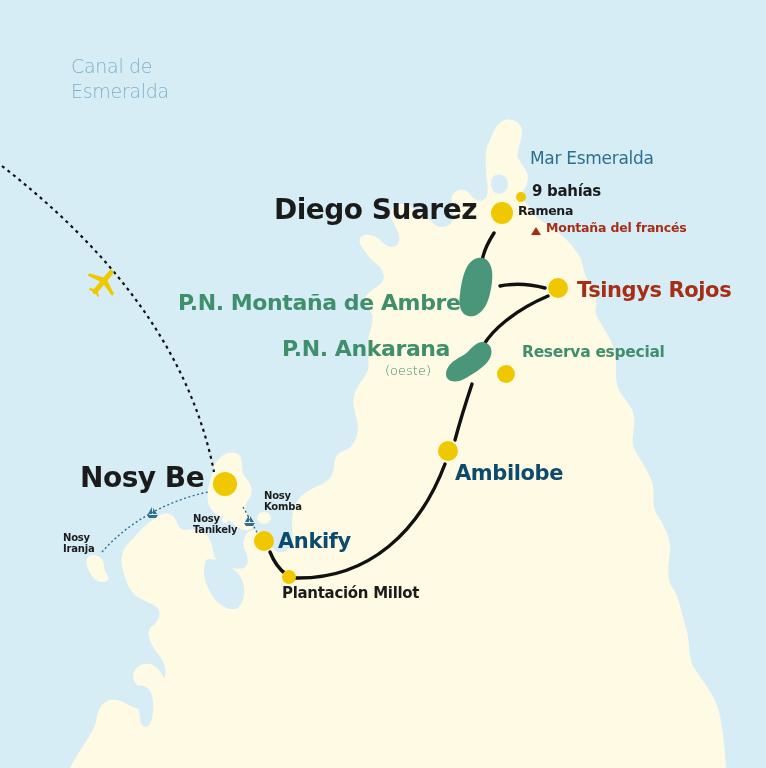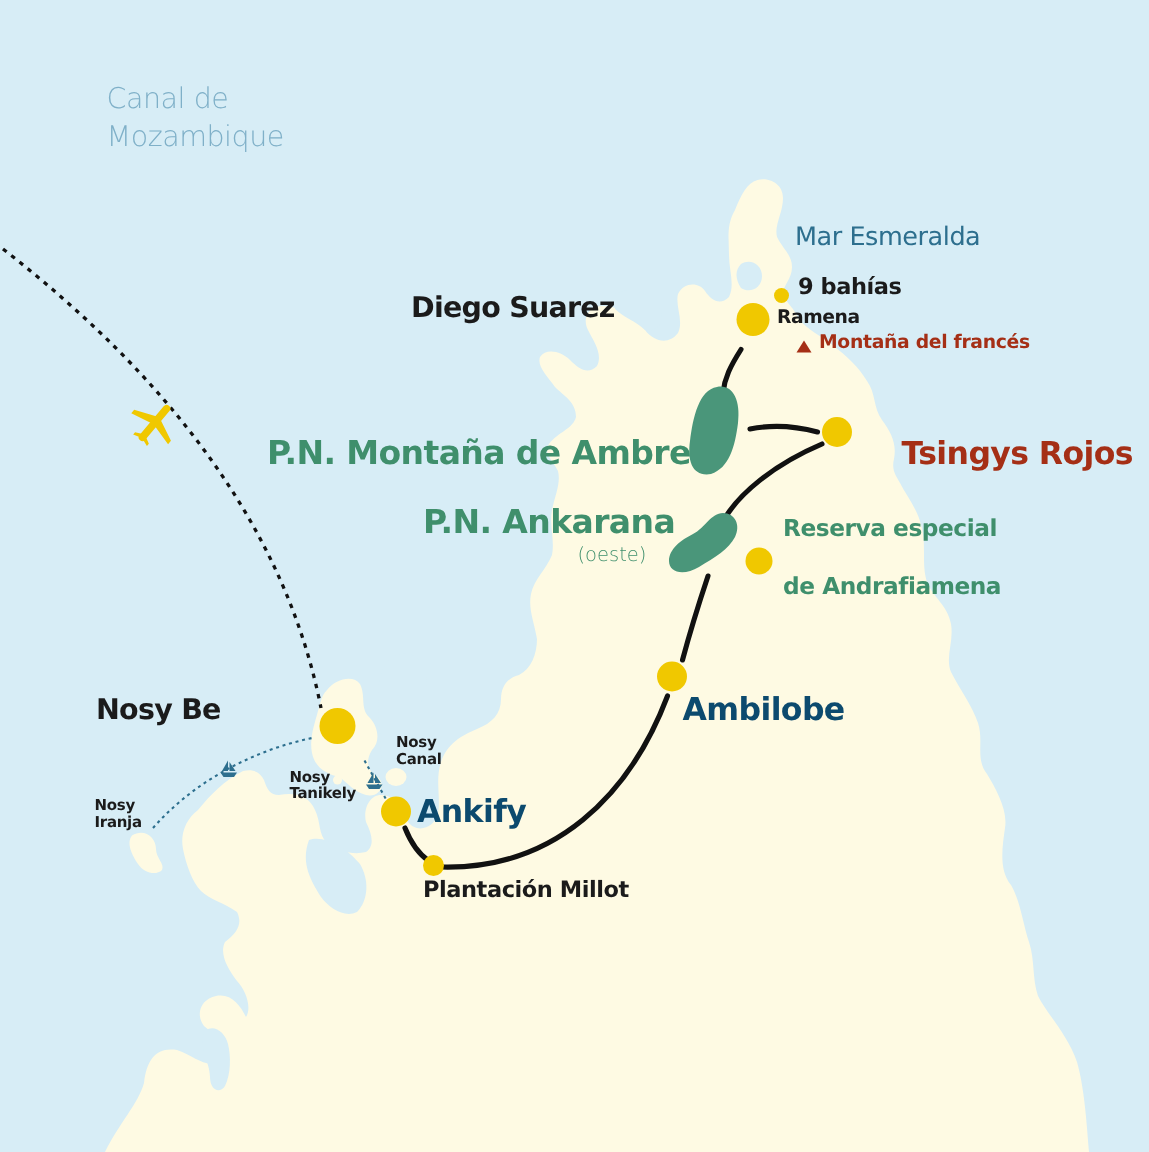--- a/index.html
+++ b/index.html
@@ -2,21 +2,21 @@
 <html><head>
 <meta charset="utf-8">
 <style>
   html, body { margin: 0; padding: 0; }
   body { width: 766px; height: 768px; overflow: hidden; background: #d7edf6; font-family: "DejaVu Sans", sans-serif; }
   #map { position: relative; width: 766px; height: 768px; text-decoration: underline; }
   #map svg { position: absolute; left: 0; top: 0; }
   .lbl { position: absolute; white-space: nowrap; line-height: 1; }
   .sea { color: #7fb0c8; font-family: "DejaVu Sans", sans-serif; font-weight: 300; font-size: 19px; letter-spacing: -0.3px; }
   .sea2 { color: #2d6f8e; font-size: 17px; letter-spacing: -0.3px; }
-  .big { color: #1b1b1b; font-weight: 700; font-size: 19px; letter-spacing: -0.5px; }
+  .big { color: #1b1b1b; font-weight: 700; font-size: 28px; letter-spacing: -0.5px; }
   .mid { color: #0c4a6e; font-weight: 700; font-size: 21px; letter-spacing: -0.4px; }
   .sm { color: #1b1b1b; font-weight: 700; font-size: 15px; letter-spacing: -0.3px; }
   .xs { color: #1b1b1b; font-weight: 700; font-size: 12.5px; letter-spacing: -0.3px; }
   .xxs { color: #1b1b1b; font-weight: 700; font-size: 10px; letter-spacing: -0.2px; line-height: 1.05; }
   .green { color: #3f8f6c; font-weight: 700; }
   .green-lg { font-size: 22px; letter-spacing: -0.4px; }
   .green-md { font-size: 15.5px; letter-spacing: -0.3px; line-height: 1.05; }
   .green-light { color: #3f8f6c; font-weight: 300; font-size: 13px; }
   .red { color: #a52f16; font-weight: 700; }
   .red-lg { font-size: 21px; letter-spacing: -0.4px; }
@@ -169,38 +169,37 @@
       <path d="M -5 2 L 6 2 L 4 5 L -3 5 Z"></path>
     </g>
     <g transform="translate(249,521)" fill="#2d6f8e">
       <polygon points="0,-6 0,1 -4,1"></polygon>
         <polygon points="1,-5 1,1 5,1"></polygon>
       <path d="M -5 2 L 6 2 L 4 5 L -3 5 Z"></path>
     </g>
   </svg>
 
   <div class="lbl sea" style="left:71px;top:57px;">Canal de</div>
-  <div class="lbl sea" style="left:71px;top:82px;">Mozambique</div>
+  <div class="lbl sea" style="left:71px;top:82px;">Esmeralda</div>
   <div class="lbl sea2" style="left:530px;top:150px;">Mar Esmeralda</div>
 
   <div class="lbl big" style="left:274px;top:196px;">Diego Suarez</div>
   <div class="lbl sm" style="left:532px;top:184px;">9 bahías</div>
   <div class="lbl xs" style="left:518px;top:205px;">Ramena</div>
   <div class="lbl red red-sm" style="left:546px;top:222px;">Montaña del francés</div>
-  <div class="lbl red red-lg" style="left:577px;top:292px;margin-left:24px;">Tsingys Rojos</div>
+  <div class="lbl red red-lg" style="left:577px;top:280px;">Tsingys Rojos</div>
   <div class="lbl green green-lg" style="left:178px;top:292px;">P.N. Montaña de Ambre</div>
   <div class="lbl green green-lg" style="left:282px;top:338px;">P.N. Ankarana</div>
   <div class="lbl green-light" style="left:385px;top:364px;">(oeste)</div>
   <div class="lbl green green-md" style="left:522px;top:344px;">Reserva especial</div>
-  <div class="lbl green green-md" style="left:522px;top:383px;">de Andrafiamena</div>
   <div class="lbl mid" style="left:455px;top:463px;">Ambilobe</div>
-  <div class="lbl big" style="left:64px;top:464px;">Nosy Be</div>
+  <div class="lbl big" style="left:80px;top:464px;">Nosy Be</div>
   <div class="lbl xxs" style="left:264px;top:491px;">
     <div>Nosy</div>
-    <div>Canal</div>
+    <div>Komba</div>
   </div>
   <div class="lbl xxs" style="left:193px;top:514px;">
     <div>Nosy</div>
     <div>Tanikely</div>
   </div>
   <div class="lbl xxs" style="left:63px;top:533px;">
     <div>Nosy</div>
     <div>Iranja</div>
   </div>
   <div class="lbl mid" style="left:278px;top:531px;">Ankify</div>

